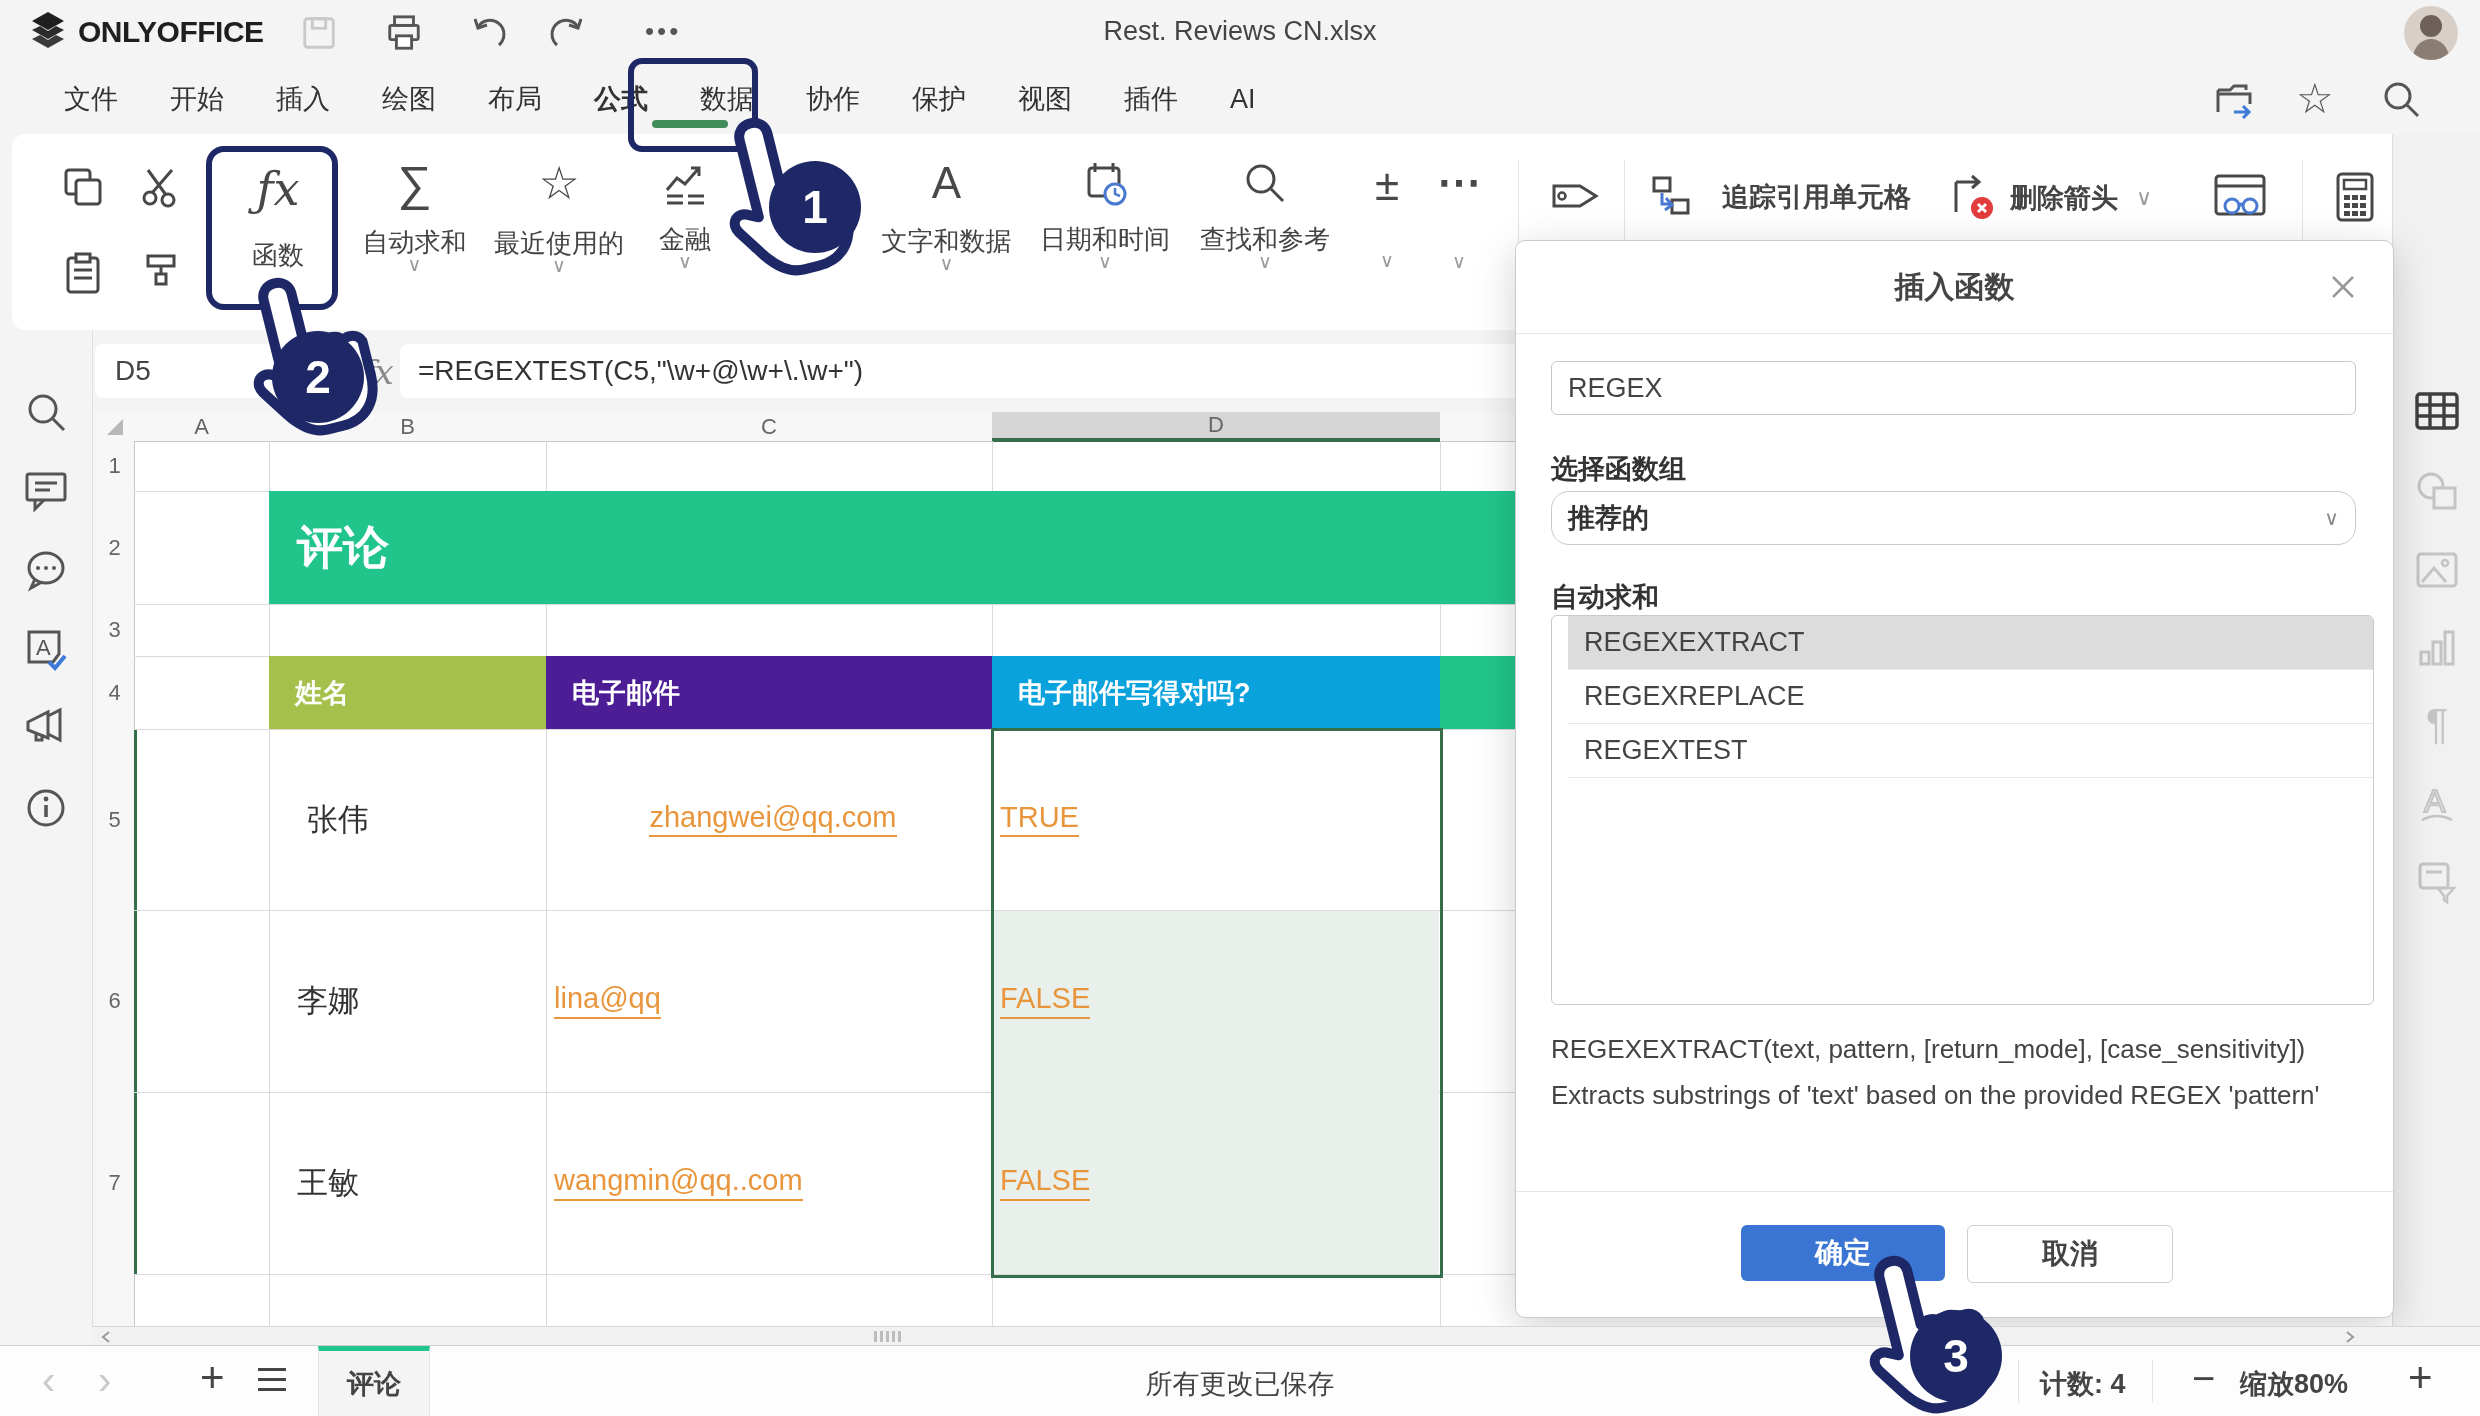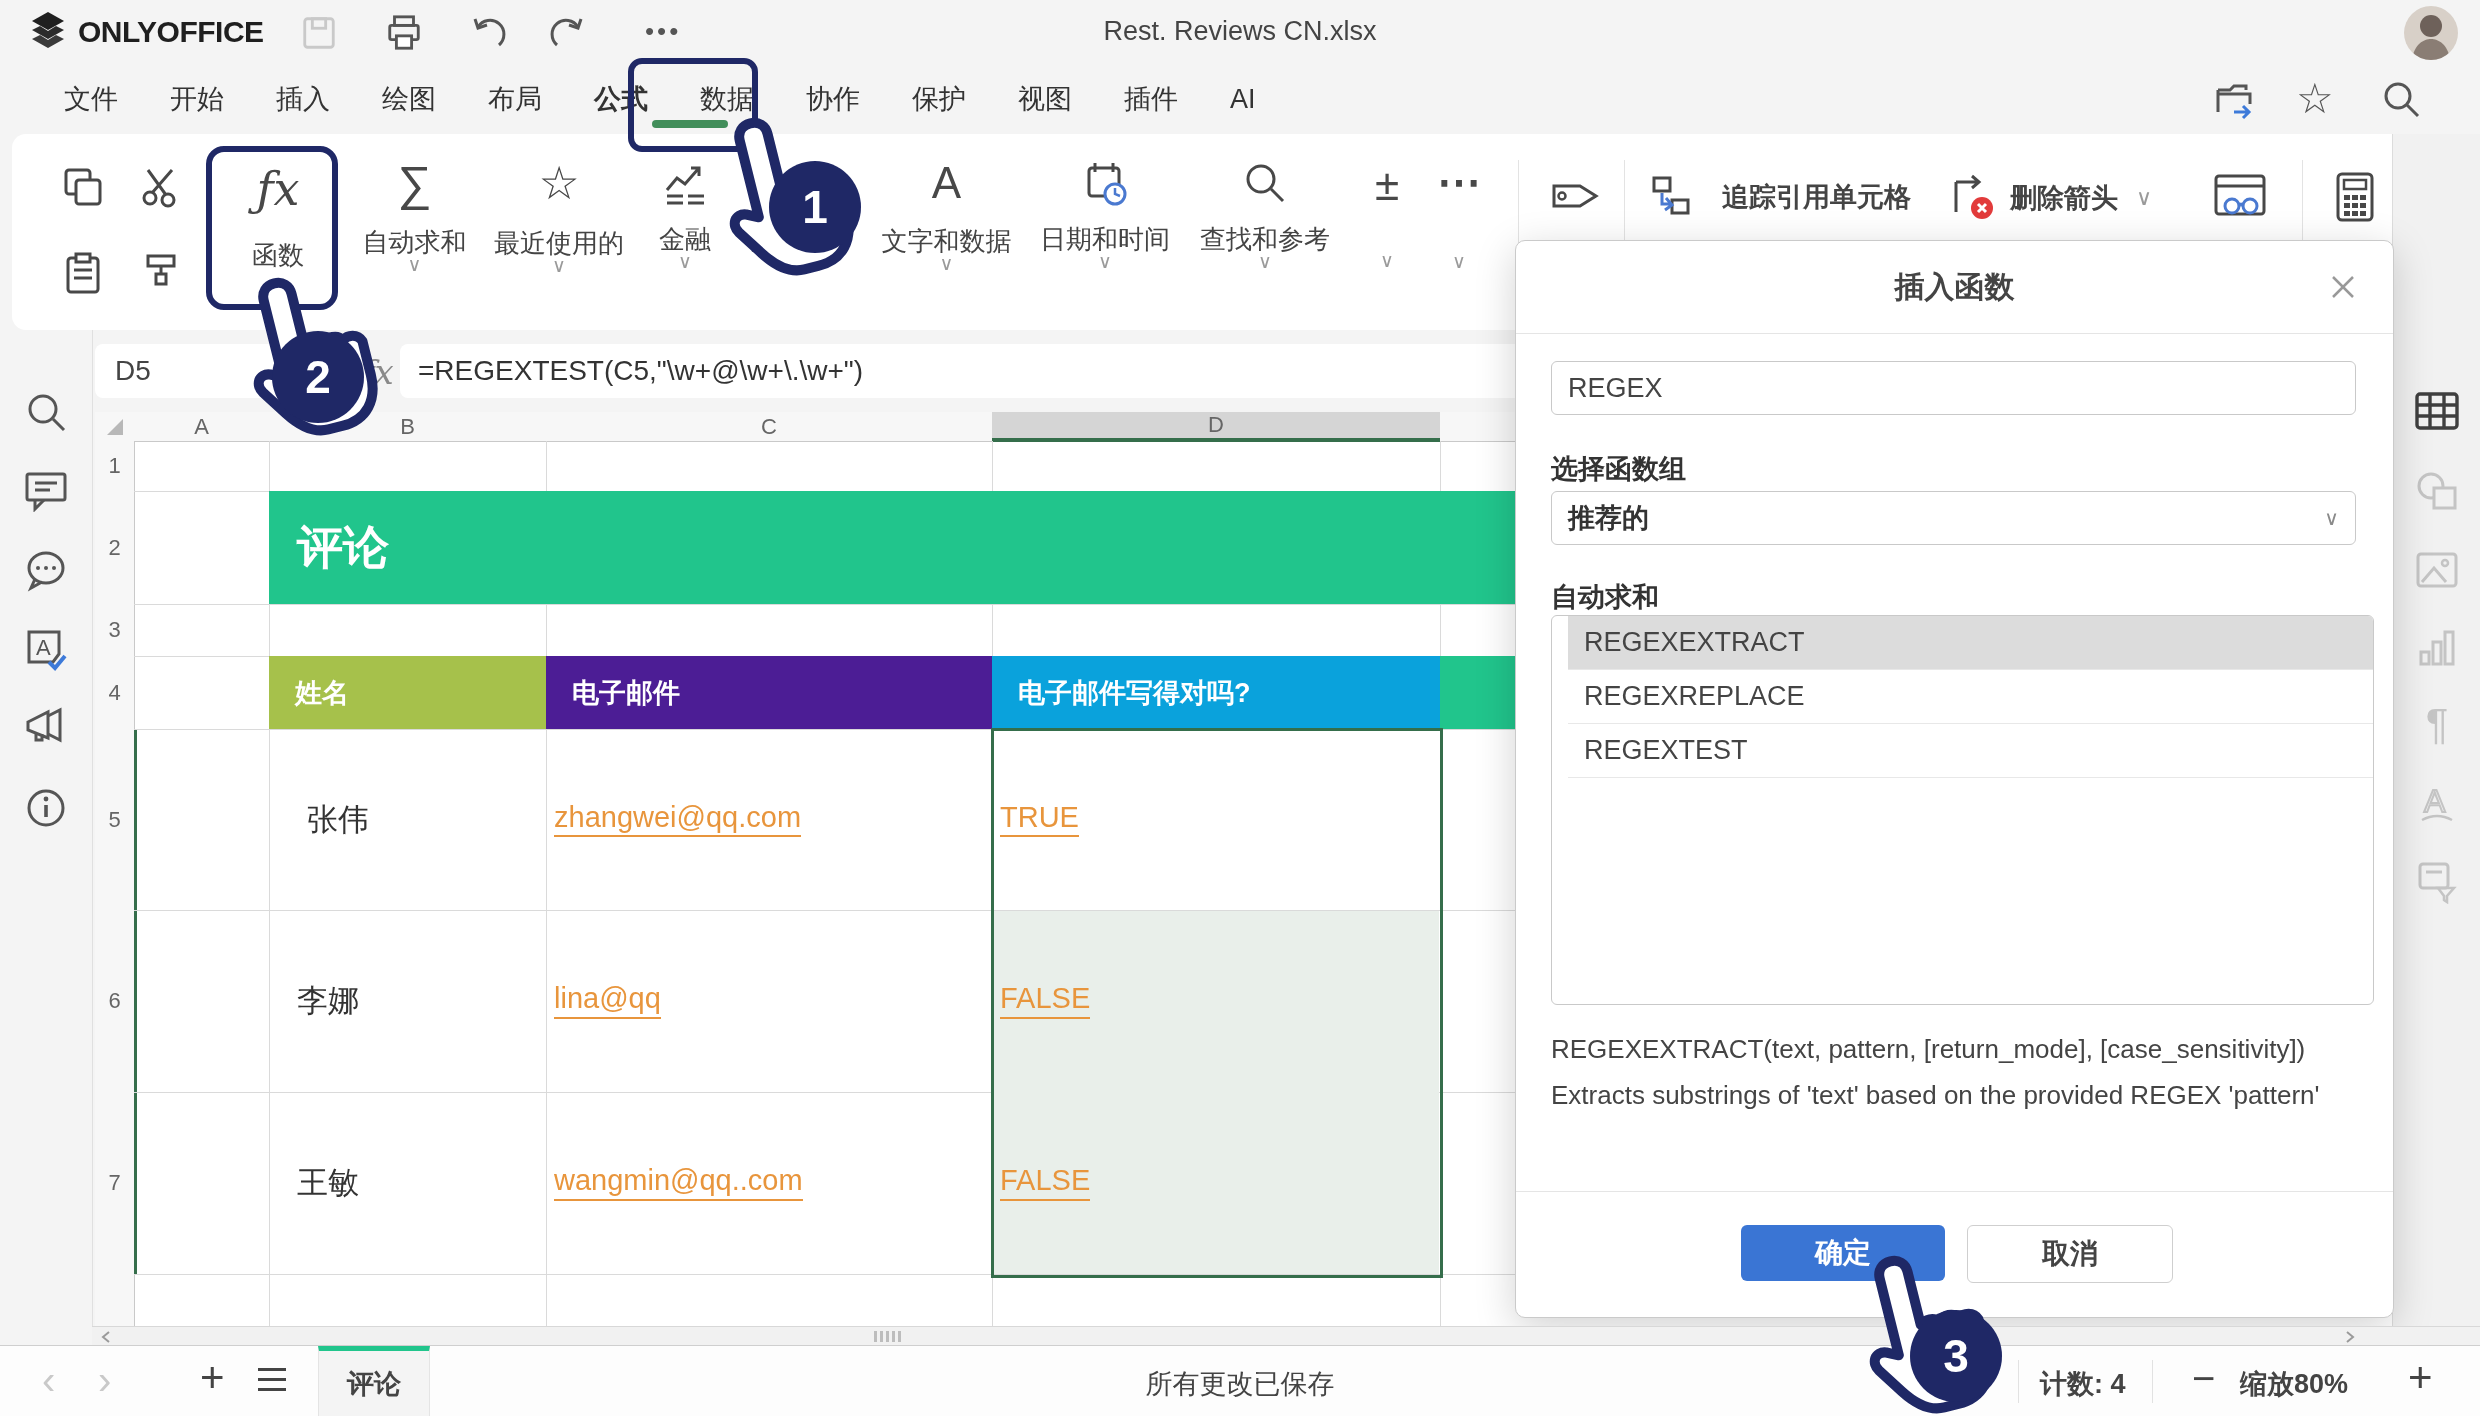--- a/index.html
+++ b/index.html
@@ -354,21 +354,21 @@
   <div class="thead" style="left:992px;top:656px;width:448px;height:73px;background:#0aa2dc;">
       <span>电子邮件写得对吗?</span>
     </div>
   <div class="thead" style="left:1440px;top:656px;width:952px;height:73px;background:#21c58c;"></div>
 
   <div class="abs" style="left:993px;top:911px;width:446px;height:363px;background:#e9efea;"></div>
 
   <div class="abs flexl" style="left:269px;top:729px;width:277px;height:181px;padding-left:38px;box-sizing:border-box;">
       <span class="cellname">张伟</span>
     </div>
-  <div class="abs flexl" style="left:546px;top:729px;width:446px;height:181px;padding-left:8px;box-sizing:border-box;">
+  <div class="abs flexl" style="left:546px;top:729px;width:446px;height:181px;padding-left:8px;box-sizing:border-box;justify-content:center;">
       <span class="link">zhangwei@qq.com</span>
     </div>
   <div class="abs flexl" style="left:992px;top:729px;width:448px;height:181px;padding-left:8px;box-sizing:border-box;">
       <span class="link">TRUE</span>
     </div>
 
   <div class="abs flexl" style="left:269px;top:910px;width:277px;height:182px;padding-left:28px;box-sizing:border-box;">
       <span class="cellname">李娜</span>
     </div>
   <div class="abs flexl" style="left:546px;top:910px;width:446px;height:182px;padding-left:8px;box-sizing:border-box;">
@@ -430,21 +430,21 @@
     </div>
     <svg class="abs" style="right:34px;top:30px;" width="32" height="32" viewBox="0 0 32 32">
       <line x1="6" y1="6" x2="26" y2="26" stroke="#999" stroke-width="2.5"></line>
       <line x1="26" y1="6" x2="6" y2="26" stroke="#999" stroke-width="2.5"></line>
     </svg>
     <div class="abs" style="left:0;top:92px;width:100%;height:1px;background:#e5e5e5;"></div>
 
     <input class="dlg-input" style="top: 120px;" value="REGEX">
 
     <div class="abs dlg-label" style="left:35px;top:210px;">选择函数组</div>
-    <div class="abs flexl" style="left:35px;top:250px;width:805px;height:54px;border:1px solid #c9c9c9;border-radius:6px;box-sizing:border-box;padding:0 16px;justify-content:space-between;">
+    <div class="abs flexl" style="left:35px;top:250px;width:805px;height:54px;border:1px solid #c9c9c9;border-radius:18px;box-sizing:border-box;padding:0 16px;justify-content:space-between;">
       <span style="font-size:27px;font-weight:bold;color:#333;">推荐的</span>
       <span style="font-size:20px;color:#8a8a8a;">∨</span>
     </div>
 
     <div class="abs dlg-label" style="left:35px;top:338px;">自动求和</div>
     <div class="dlg-list" style="top:374px;height:388px;">
       <div class="dlg-item sel">REGEXEXTRACT</div>
       <div class="dlg-item">REGEXREPLACE</div>
       <div class="dlg-item">REGEXTEST</div>
     </div>

